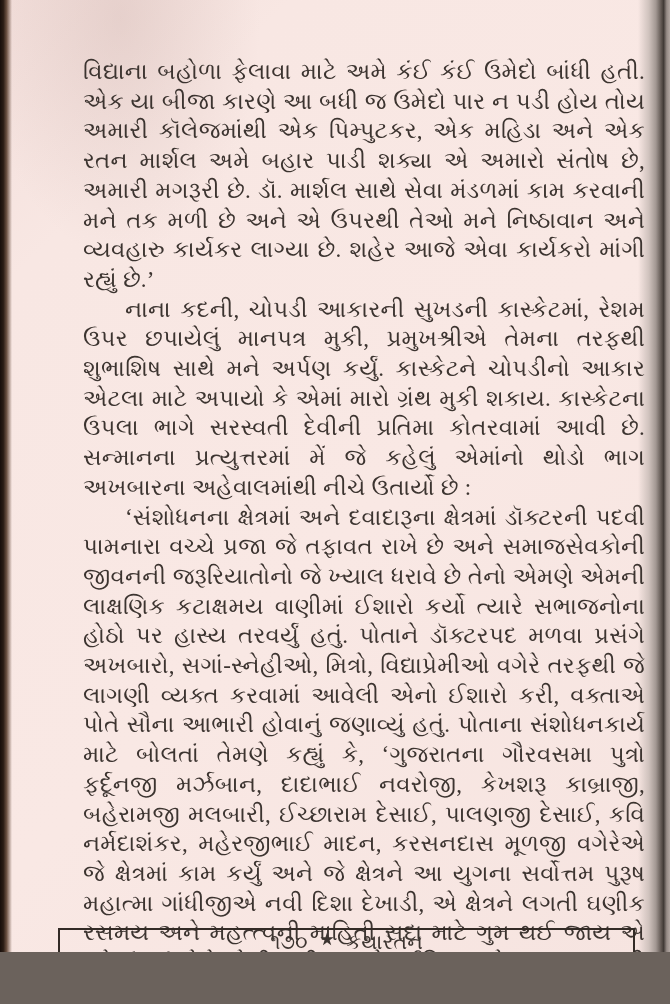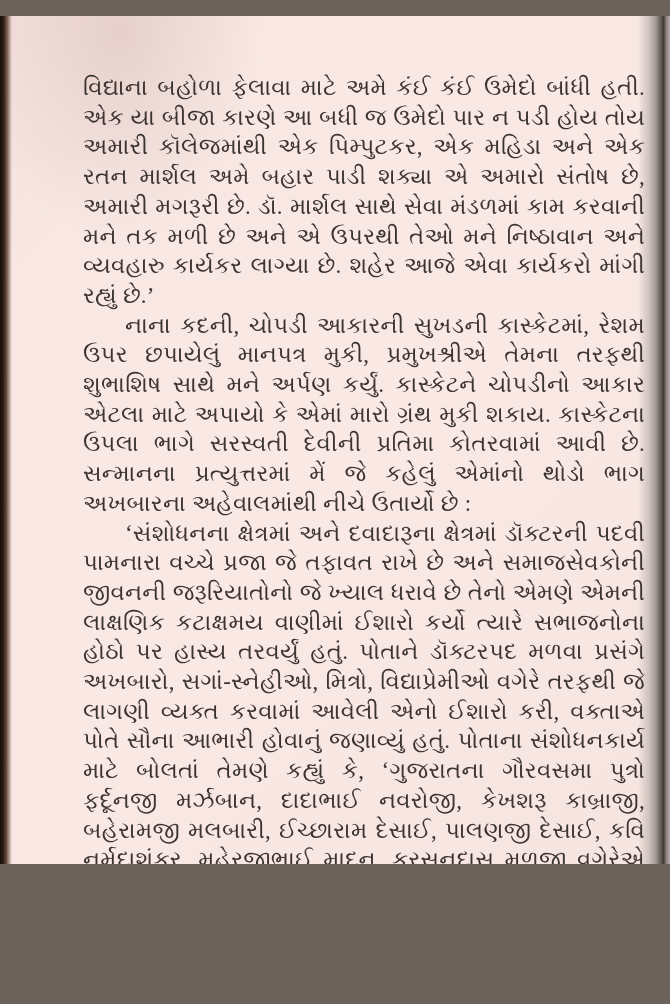--- a/index.html
+++ b/index.html
@@ -4,22 +4,22 @@
 <style>
   html, body {
     margin: 0;
     padding: 0;
     background: #6b625c;
     font-family: "Liberation Serif", "DejaVu Serif", serif;
   }
   .page {
     position: relative;
     width: 670px;
-    height: 848px;
-    margin: 16px auto;
+    height: 952px;
+    margin: 0 auto;
     background:
       radial-gradient(ellipse at 18% 2%, rgba(190,160,155,0.28), rgba(190,160,155,0) 18%),
       linear-gradient(135deg, #f3dfdb 0%, #f8e7e3 18%, #f9e8e4 55%, #f6e4e0 100%);
     overflow: hidden;
   }
   
   .edge-left {
     position: absolute;
     left: 0; top: 0; bottom: 0;
     width: 12px;

